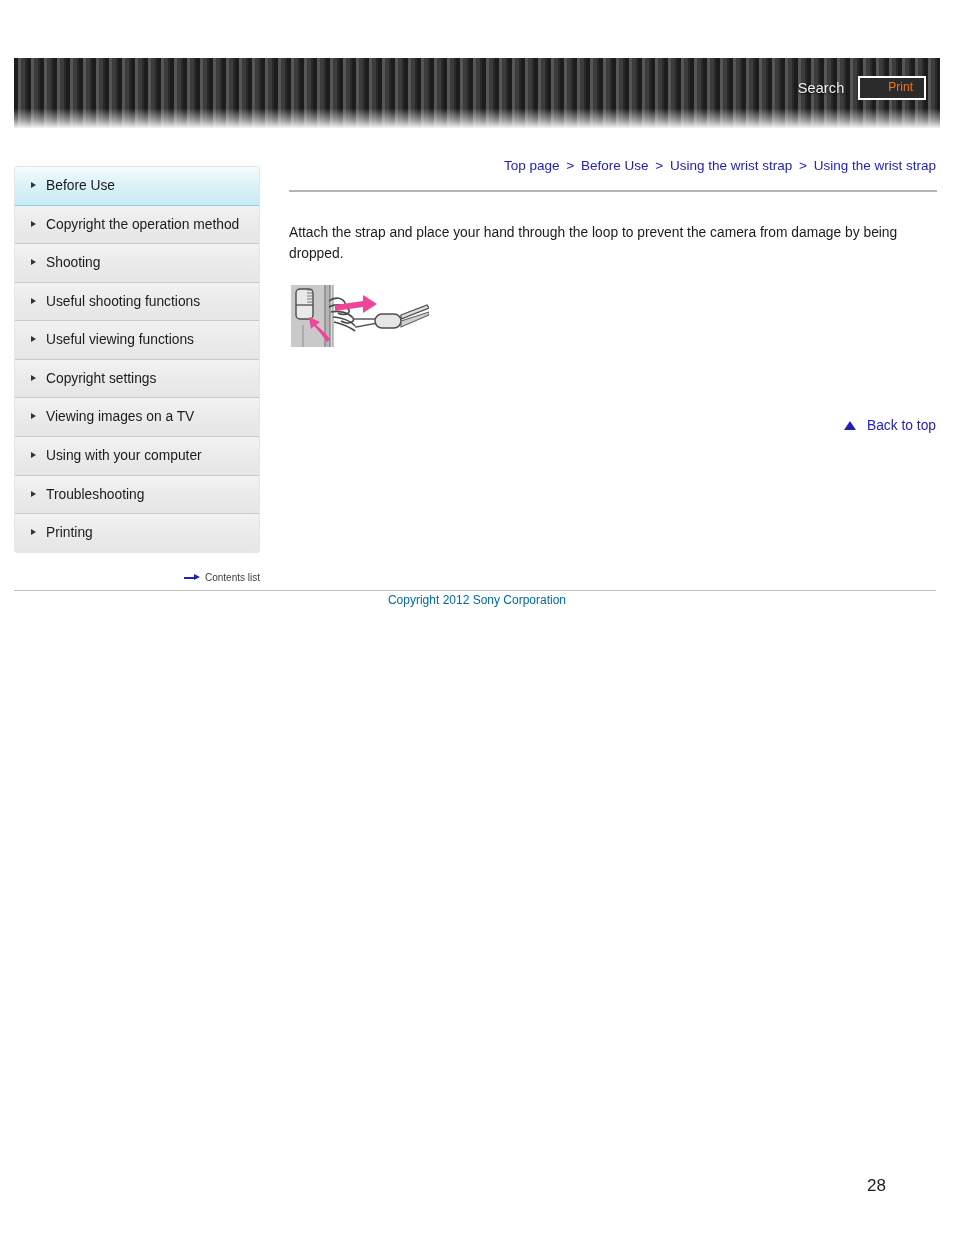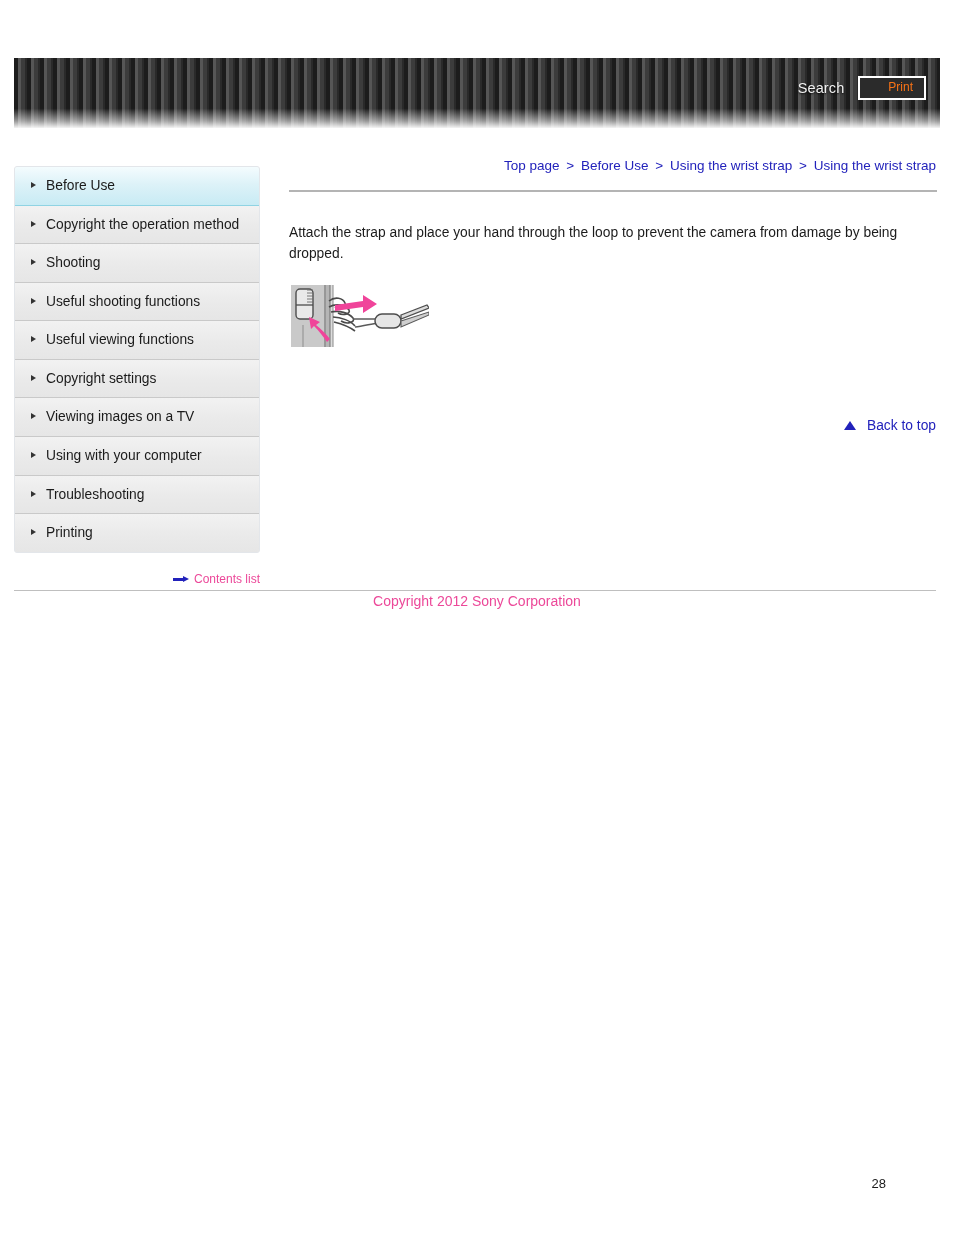--- a/index.html
+++ b/index.html
@@ -133,22 +133,22 @@
   .arrow-right-icon::after {
     content: "";
     position: absolute;
     right: 0; top: 0.5px;
     width: 0; height: 0;
     border-left: 6px solid #2222bb;
     border-top: 3.8px solid transparent;
     border-bottom: 3.8px solid transparent;
   }
   .contents-list-label {
-    font-size: 12px;
-    color: #ec4899;
+    font-size: 10px;
+    color: #404040;
     cursor: pointer;
   }
 
   
   .content {
     position: absolute;
     left: 289px; top: 190px;
     width: 648px;
   }
   .content-rule {
@@ -197,29 +197,29 @@
     position: absolute;
     left: 14px; top: 590px;
     width: 922px; height: 1px;
     background: #bfbfbf;
   }
   .copyright {
     position: absolute;
     left: 0; top: 593px;
     width: 954px;
     text-align: center;
-    font-size: 14px;
-    color: #ec4899;
+    font-size: 12px;
+    color: #0369a1;
   }
   .page-number {
     position: absolute;
     left: 0; top: 1176px;
     width: 886px;
     text-align: right;
-    font-size: 13px;
+    font-size: 17px;
     color: #1b1b1b;
   }
 </style>
 </head>
 <body>
 
 <div id="page">
 
   <div class="banner">
     <div class="banner-tools">

